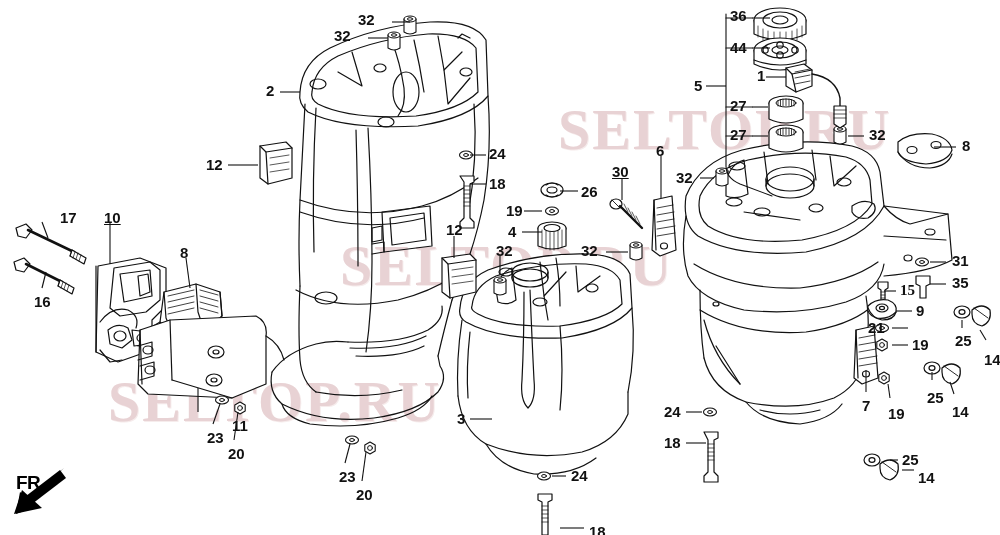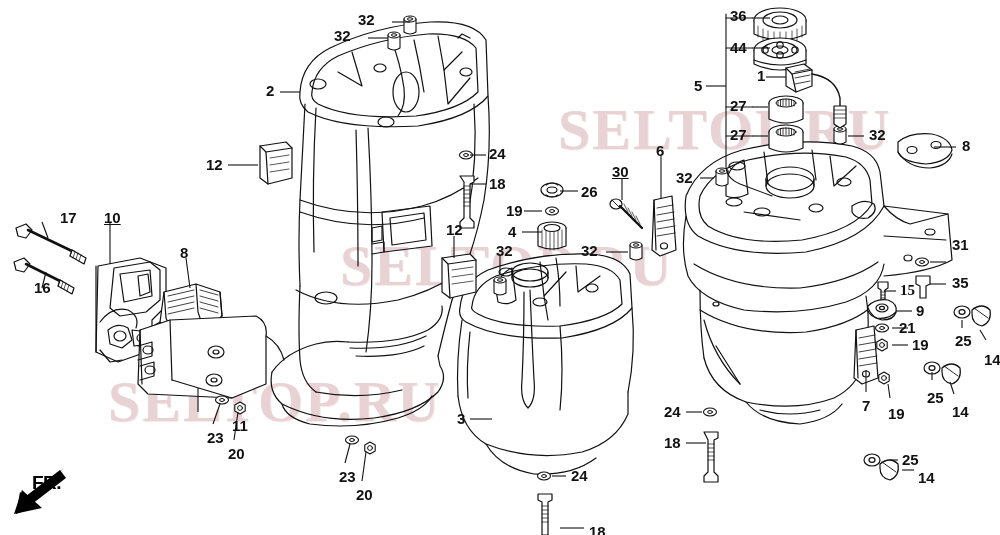--- a/index.html
+++ b/index.html
@@ -557,21 +557,21 @@
         <polyline points="552,476 566,476"></polyline>
         <polyline points="560,528 584,528"></polyline>
       </g>
   </svg>
 
   <svg class="frtxt" style="left:6px;top:462px;width:70px;height:60px" viewBox="0 0 70 60">
     <path d="M58,6 L22,36 L32,44 L10,52 L14,30 L24,38" fill="#000"></path>
     <path d="M8,52 L16,28 L36,46 Z" fill="#000"></path>
     <path d="M20,34 L54,8 L60,16 L26,42 Z" fill="#000"></path>
   </svg>
-  <div class="frtxt" style="left:32px;top:472px;">FR.</div>
+  <div class="frtxt" style="left:16px;top:472px;">FR.</div>
 
 <div class="lbl" style="left: 358px; top: 12px;">32</div>
     <div class="lbl" style="left: 334px; top: 28px;">32</div>
     <div class="lbl" style="left: 266px; top: 83px;">2</div>
     <div class="lbl" style="left: 206px; top: 157px;">12</div>
     <div class="lbl" style="left: 489px; top: 146px;">24</div>
     <div class="lbl" style="left: 489px; top: 176px;">18</div>
     <div class="lbl" style="left: 581px; top: 184px;">26</div>
     <div class="lbl" style="left: 506px; top: 203px;">19</div>
     <div class="lbl" style="left: 508px; top: 224px;">4</div>
@@ -585,26 +585,26 @@
     <div class="lbl" style="left: 730px; top: 40px;">44</div>
     <div class="lbl" style="left: 757px; top: 68px;">1</div>
     <div class="lbl" style="left: 694px; top: 78px;">5</div>
     <div class="lbl" style="left: 730px; top: 98px;">27</div>
     <div class="lbl" style="left: 730px; top: 127px;">27</div>
     <div class="lbl" style="left: 869px; top: 127px;">32</div>
     <div class="lbl" style="left: 962px; top: 138px;">8</div>
     <div class="lbl" style="left: 20px; top: 210px; margin-left: 40px;">17</div>
     <div class="lbl" style="left: 104px; top: 210px; text-decoration: underline;">10</div>
     <div class="lbl" style="left: 180px; top: 245px;">8</div>
-    <div class="lbl" style="left: 34px; top: 280px;">16</div>
-    <div class="lbl" style="left: 952px; top: 237px;">31</div>
+    <div class="lbl" style="left: 34px; top: 294px;">16</div>
+    <div class="lbl" style="left: 952px; top: 253px;">31</div>
     <div class="lbl" style="left: 952px; top: 275px;">35</div>
     <div class="lbl" style="left: 900px; top: 283px; font-family: Liberation Serif, serif;">15</div>
     <div class="lbl" style="left: 916px; top: 303px;">9</div>
-    <div class="lbl" style="left: 899px; top: 320px;">21</div>
+    <div class="lbl" style="left: 868px; top: 320px;">21</div>
     <div class="lbl" style="left: 912px; top: 337px;">19</div>
     <div class="lbl" style="left: 955px; top: 333px;">25</div>
     <div class="lbl" style="left: 984px; top: 352px;">14</div>
     <div class="lbl" style="left: 862px; top: 398px;">7</div>
     <div class="lbl" style="left: 888px; top: 406px;">19</div>
     <div class="lbl" style="left: 927px; top: 390px;">25</div>
     <div class="lbl" style="left: 952px; top: 404px;">14</div>
     <div class="lbl" style="left: 902px; top: 452px;">25</div>
     <div class="lbl" style="left: 918px; top: 470px;">14</div>
     <div class="lbl" style="left: 664px; top: 404px;">24</div>

